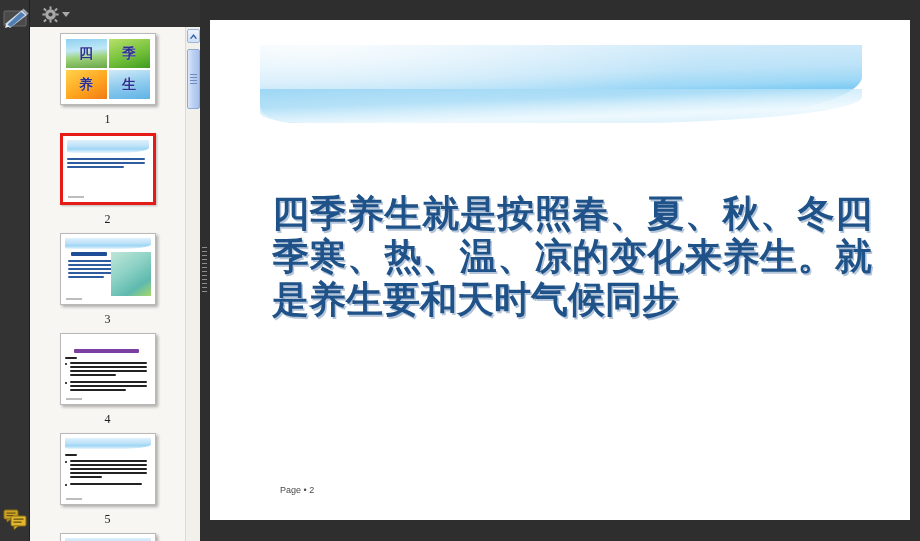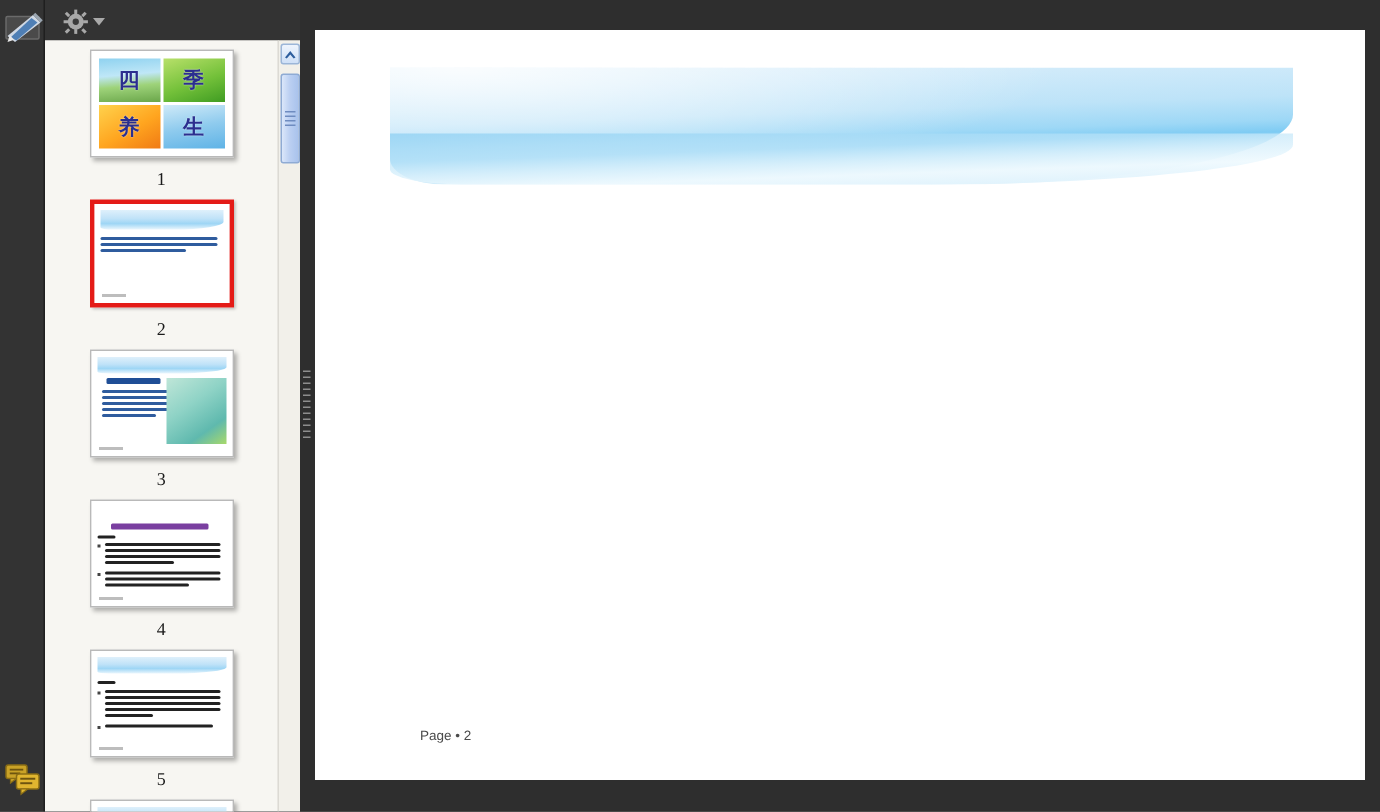--- a/index.html
+++ b/index.html
@@ -453,17 +453,20 @@
         <i></i>
         <i></i>
         <i></i>
         <i></i>
     </div>
   </div>
 
   <div class="stage">
     <div class="slide">
       <div class="slide-banner"></div>
+      <div class="slide-body">
+        <div class="slide-text">四季养生就是按照春、夏、秋、冬四季寒、热、温、凉的变化来养生。就是养生要和天时气候同步</div>
+      </div>
       <div class="slide-footer">Page • 2</div>
     </div>
   </div>
 
 </div>
 
 </body></html>

